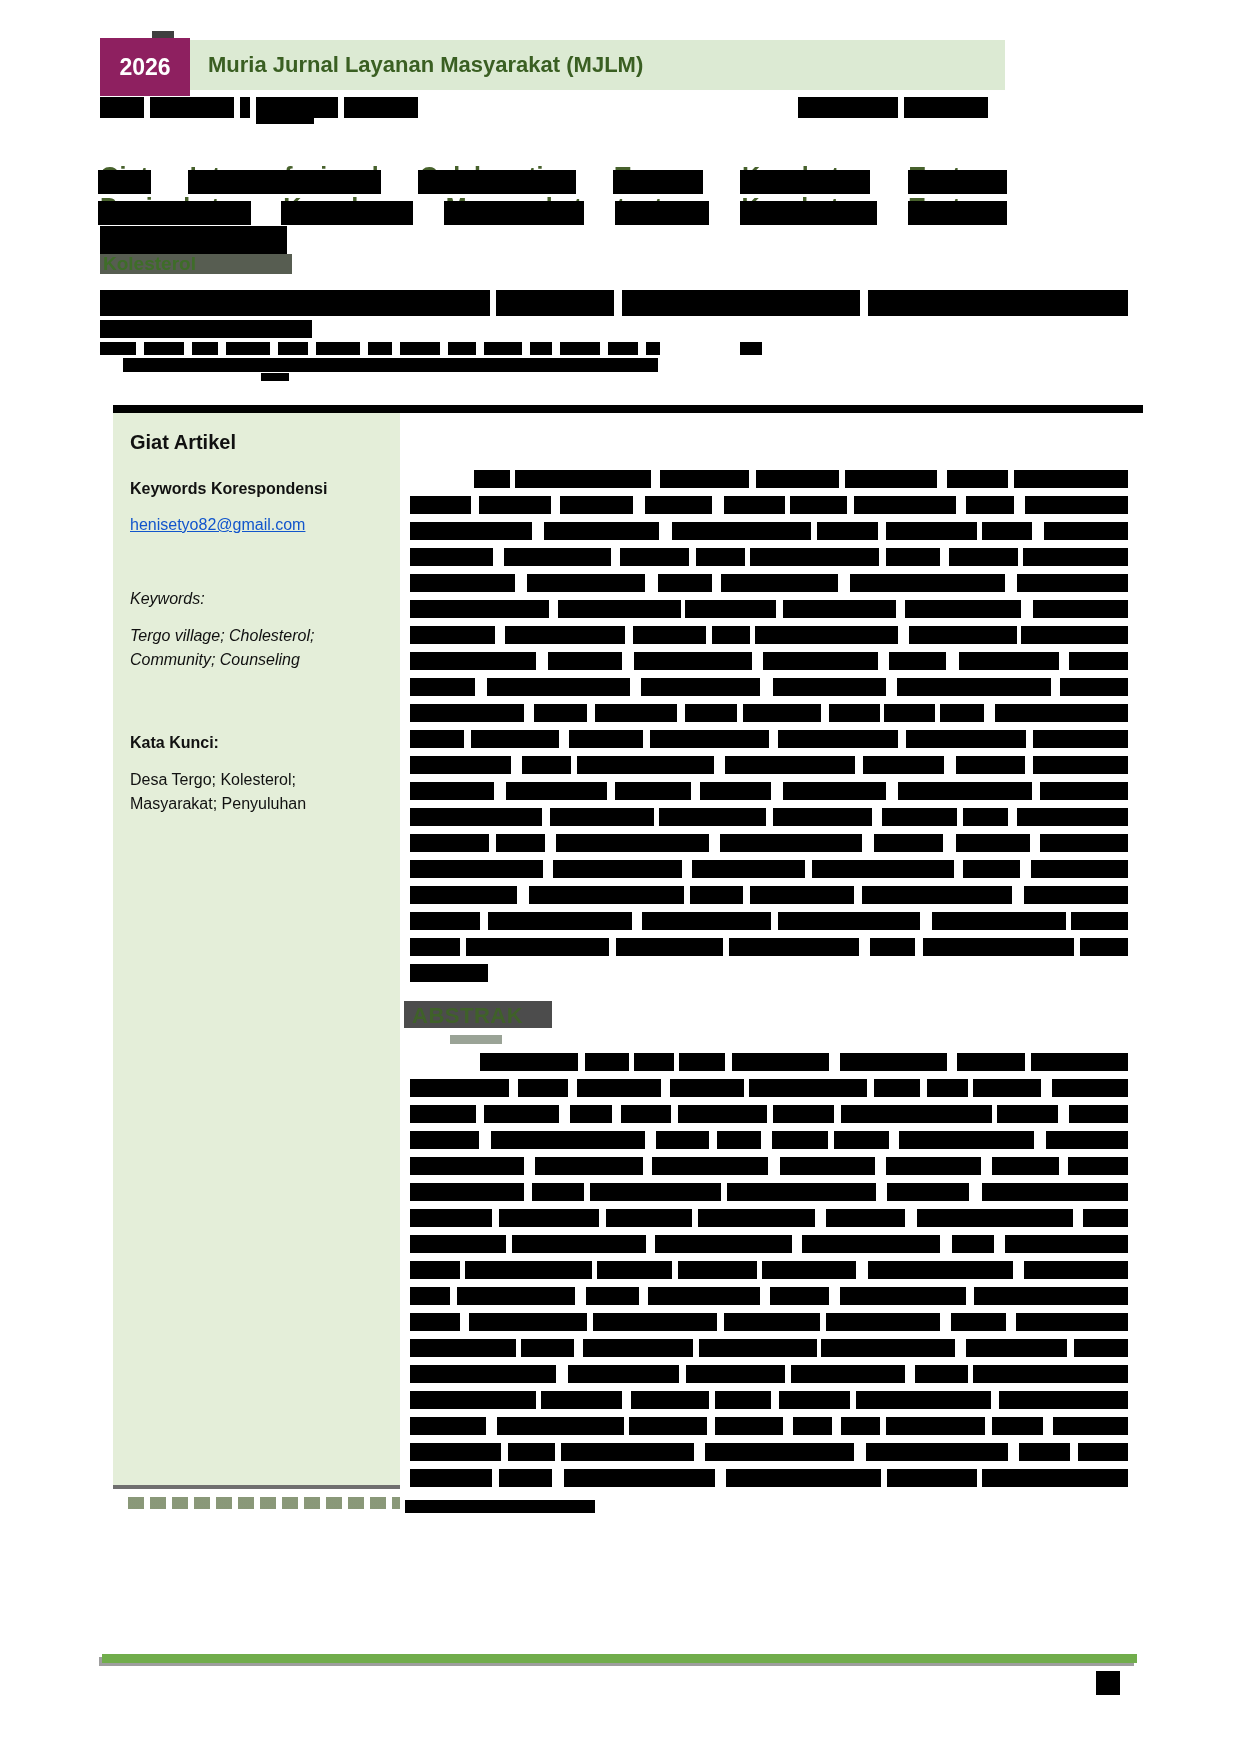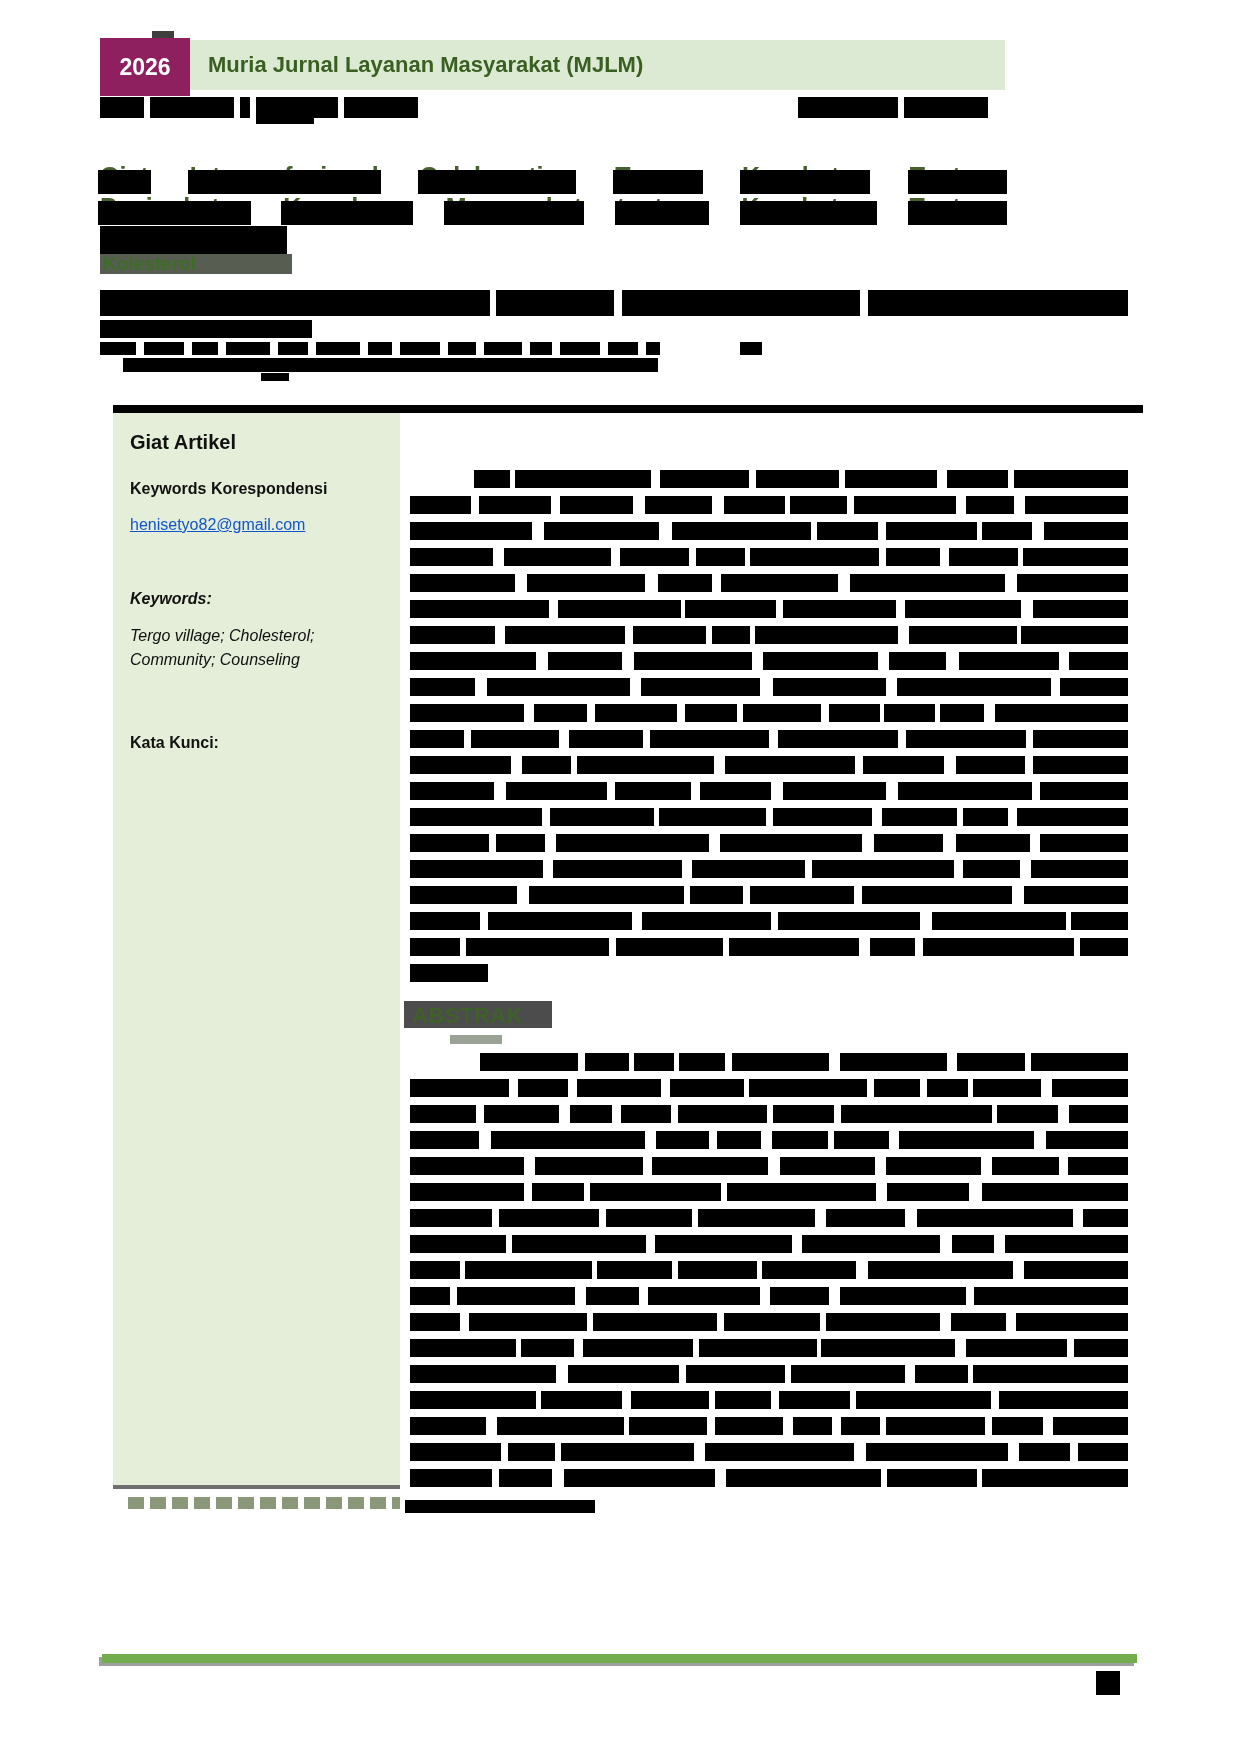--- a/index.html
+++ b/index.html
@@ -22,21 +22,21 @@
   .w::after{content:"";position:absolute;left:-2px;right:-2px;top:31%;bottom:-10%;background:#000;}
   .kol-strip{left:100px;top:254px;width:192px;height:20px;background:#575d51;
     color:#3e6d28;font-size:19px;font-weight:bold;line-height:20px;padding-left:3px;box-sizing:border-box;}
 
   
   .info-panel{left:113px;top:413px;width:287px;height:1076px;background:#e4eed9;
     border-bottom:4px solid #6f6f6f;box-sizing:border-box;padding:14px 14px 0 17px;color:#111;}
   .ip-h{font-size:20px;font-weight:bold;margin:4px 0 26px 0;}
   .ip-b{font-size:16px;font-weight:bold;margin:0 0 18px 0;}
   .ip-email{display:inline-block;color:#1155cc;text-decoration:underline;font-size:16px;margin:0 0 56px 0;}
-  .ip-kw{font-size:16px;font-weight:bold;font-style:italic;margin:0 0 16px 0;}
+  .ip-kw{font-size:16px;font-weight:normal;font-style:italic;margin:0 0 16px 0;}
   .ip-kwv{font-size:16px;font-style:italic;width:252px;line-height:24px;margin:0 0 62px 0;}
   .ip-kk{font-size:16px;font-weight:bold;margin:0 0 16px 0;}
   .ip-kkv{font-size:16px;width:238px;line-height:24px;}
 
   
   .h-wrap{width:300px;height:60px;}
   .h-en{left:410px;top:414px;} .h-id{left:410px;top:1001px;}
   .h-back{position:absolute;left:-6px;top:0px;width:162px;height:27px;background:#4c4c4c;}
   .h-id .h-back{width:148px;}
   .h-text{position:absolute;left:2px;top:2px;color:#3f6129;font-size:22px;font-weight:bold;letter-spacing:.5px;}
@@ -87,20 +87,21 @@
     <span>Kolesterol</span>
   </div>
 
   <div class="abs info-panel">
     <div class="ip-h">Giat Artikel</div>
     <div class="ip-b">Keywords Korespondensi</div>
     <a href="#" class="ip-email">henisetyo82@gmail.com</a>
     <div class="ip-kw">Keywords:</div>
     <div class="ip-kwv">Tergo village; Cholesterol; Community; Counseling</div>
     <div class="ip-kk">Kata Kunci:</div>
+    <div class="ip-kkv">Desa Tergo; Kolesterol; Masyarakat; Penyuluhan</div>
   </div>
 
   <div class="abs body-block bb-en">
       <div class="rline" style="height: 18px; margin-bottom: 8px; margin-left: 64px; width: 654px;">
         <div class="seg" style="width: 35.8885px; margin-right: 4.76351px;"></div>
         <div class="seg" style="width: 136.282px; margin-right: 9.18109px;"></div>
         <div class="seg" style="width: 88.9082px; margin-right: 7.14585px;"></div>
         <div class="seg" style="width: 83.1654px; margin-right: 5.99757px;"></div>
         <div class="seg" style="width: 92.2242px; margin-right: 9.39462px;"></div>
         <div class="seg" style="width: 61.4872px; margin-right: 5.41526px;"></div>

